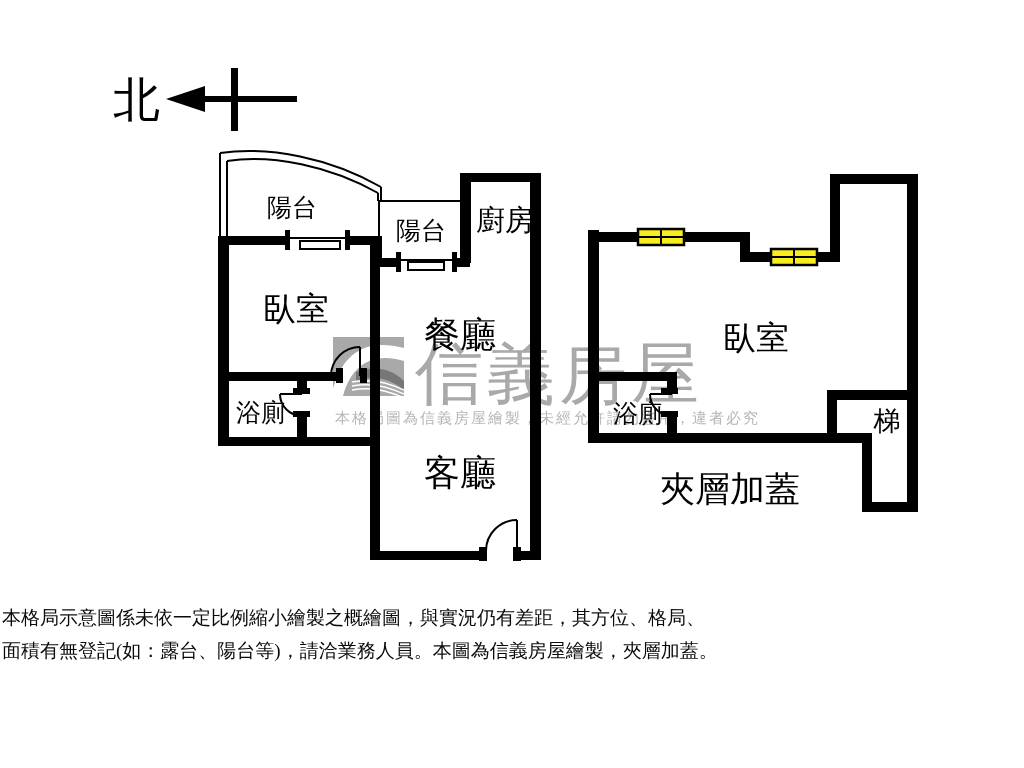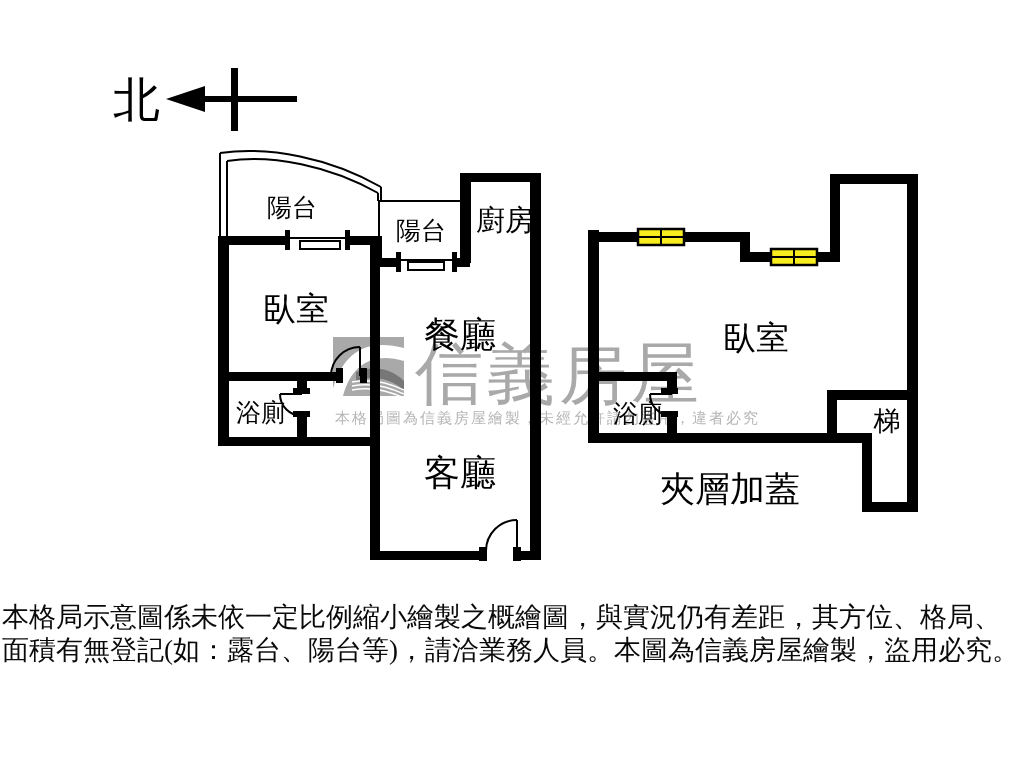--- a/index.html
+++ b/index.html
@@ -4,21 +4,21 @@
 <style>
   html,body{margin:0;padding:0;background:#ffffff;}
   .stage{position:relative;width:1024px;height:768px;background:#ffffff;overflow:hidden;
          font-family:"Liberation Serif",serif;}
   .stage svg{position:absolute;left:0;top:0;}
   .room{font-family:"Liberation Serif",serif;fill:#000000;}
   .compass{font-family:"Liberation Serif",serif;fill:#000000;}
   .wm-brand{font-family:"Liberation Serif",serif;fill:#a9a9a9;letter-spacing:4px;}
   .wm-notice{font-family:"Liberation Serif",serif;fill:#b5b5b5;letter-spacing:2px;}
   .disclaimer{position:absolute;left:2px;top:601px;width:1020px;color:#0a0a0a;
-              font-size:27px;line-height:33px;font-family:"Liberation Serif",serif;
+              font-size:19px;line-height:33px;font-family:"Liberation Serif",serif;
               letter-spacing:0px;white-space:nowrap;}
   .wall{fill:#000000;}
   .thin{stroke:#000000;stroke-width:2;fill:none;}
   .door{stroke:#000000;stroke-width:2;fill:none;}
   .win-rect{fill:#ffffff;stroke:#000000;stroke-width:2;}
   .ywin{fill:#f7ec1e;stroke:#000000;stroke-width:2.5;}
   .ywin-div{stroke:#000000;stroke-width:2;}
 </style>
 </head>
 <body>
@@ -160,15 +160,15 @@
 
       <text class="room" x="756" y="349" font-size="33" text-anchor="middle">臥室</text>
       <text class="room" x="638" y="422" font-size="25" text-anchor="middle">浴廁</text>
       <text class="room" x="887" y="430" font-size="27" text-anchor="middle">梯</text>
       <text class="room" x="730" y="501" font-size="35" text-anchor="middle">夾層加蓋</text>
     </g>
   </svg>
 
   <div class="disclaimer">
     <div>本格局示意圖係未依一定比例縮小繪製之概繪圖，與實況仍有差距，其方位、格局、</div>
-    <div>面積有無登記(如：露台、陽台等)，請洽業務人員。本圖為信義房屋繪製，盜用必究。</div>
+    <div>面積有無登記(如：露台、陽台等)，請洽業務人員。本圖為信義房屋繪製，夾層加蓋。</div>
   </div>
 </div>
 
 </body></html>

